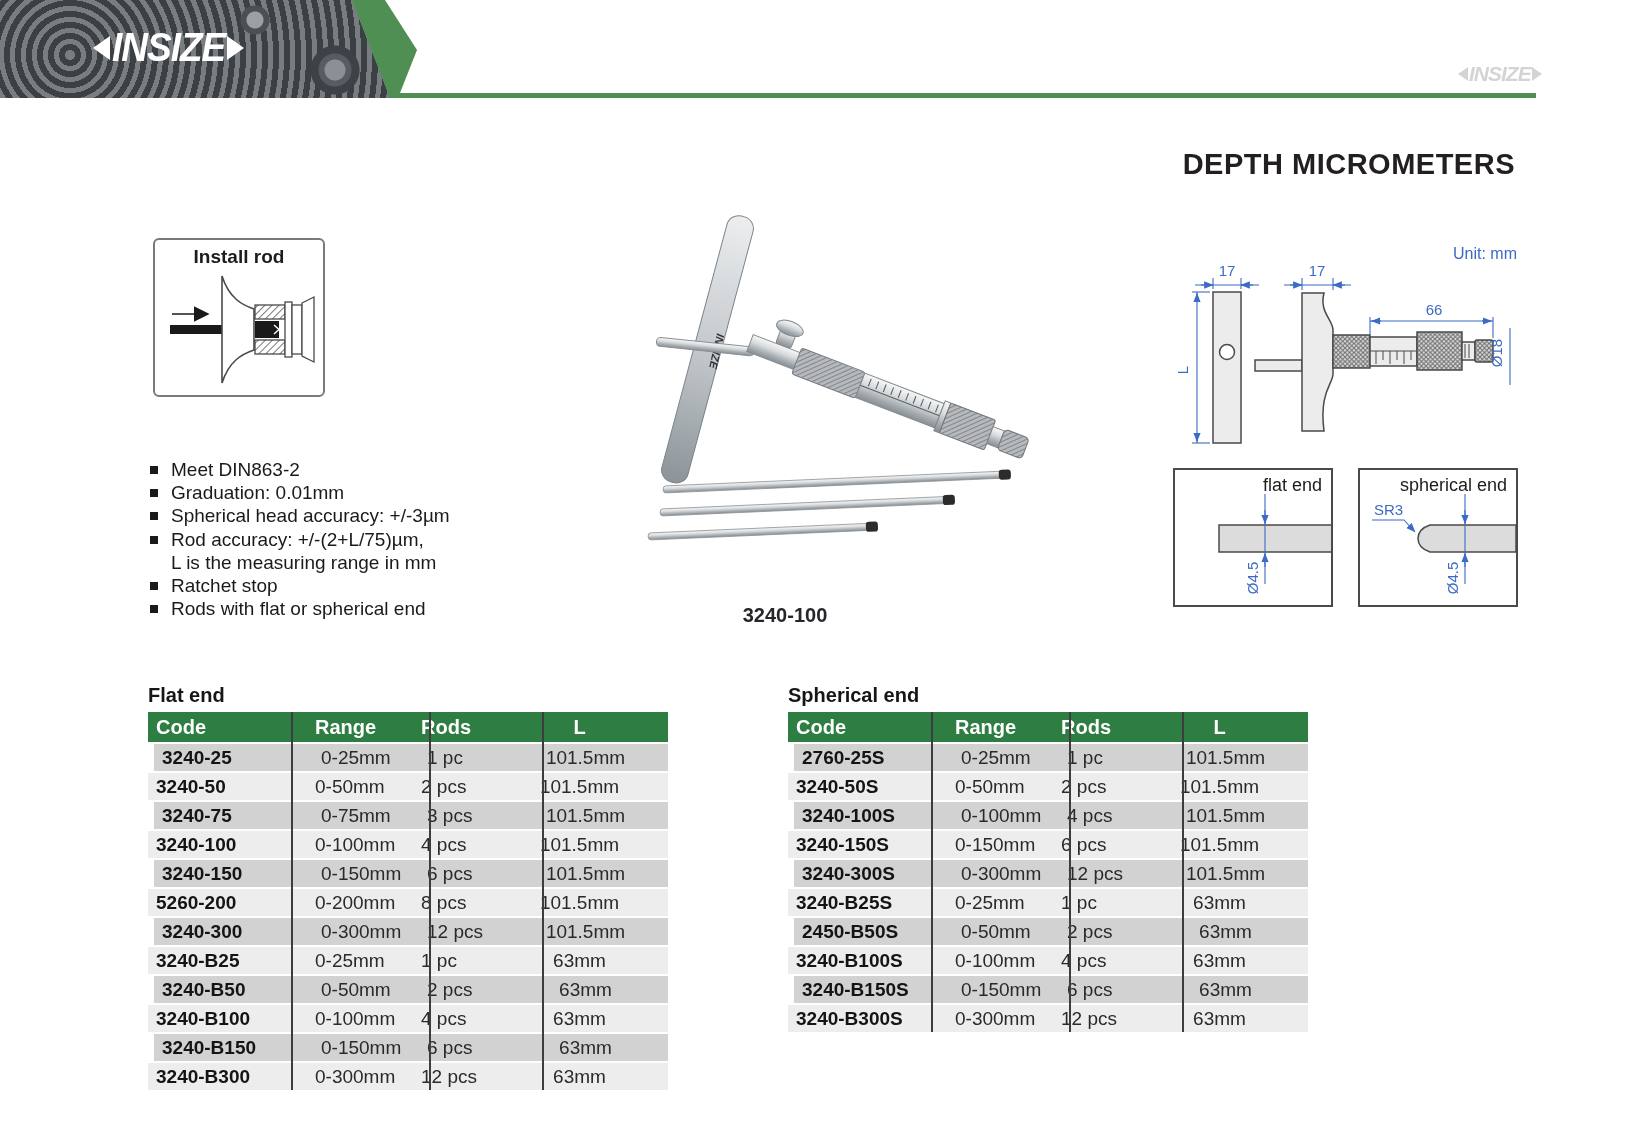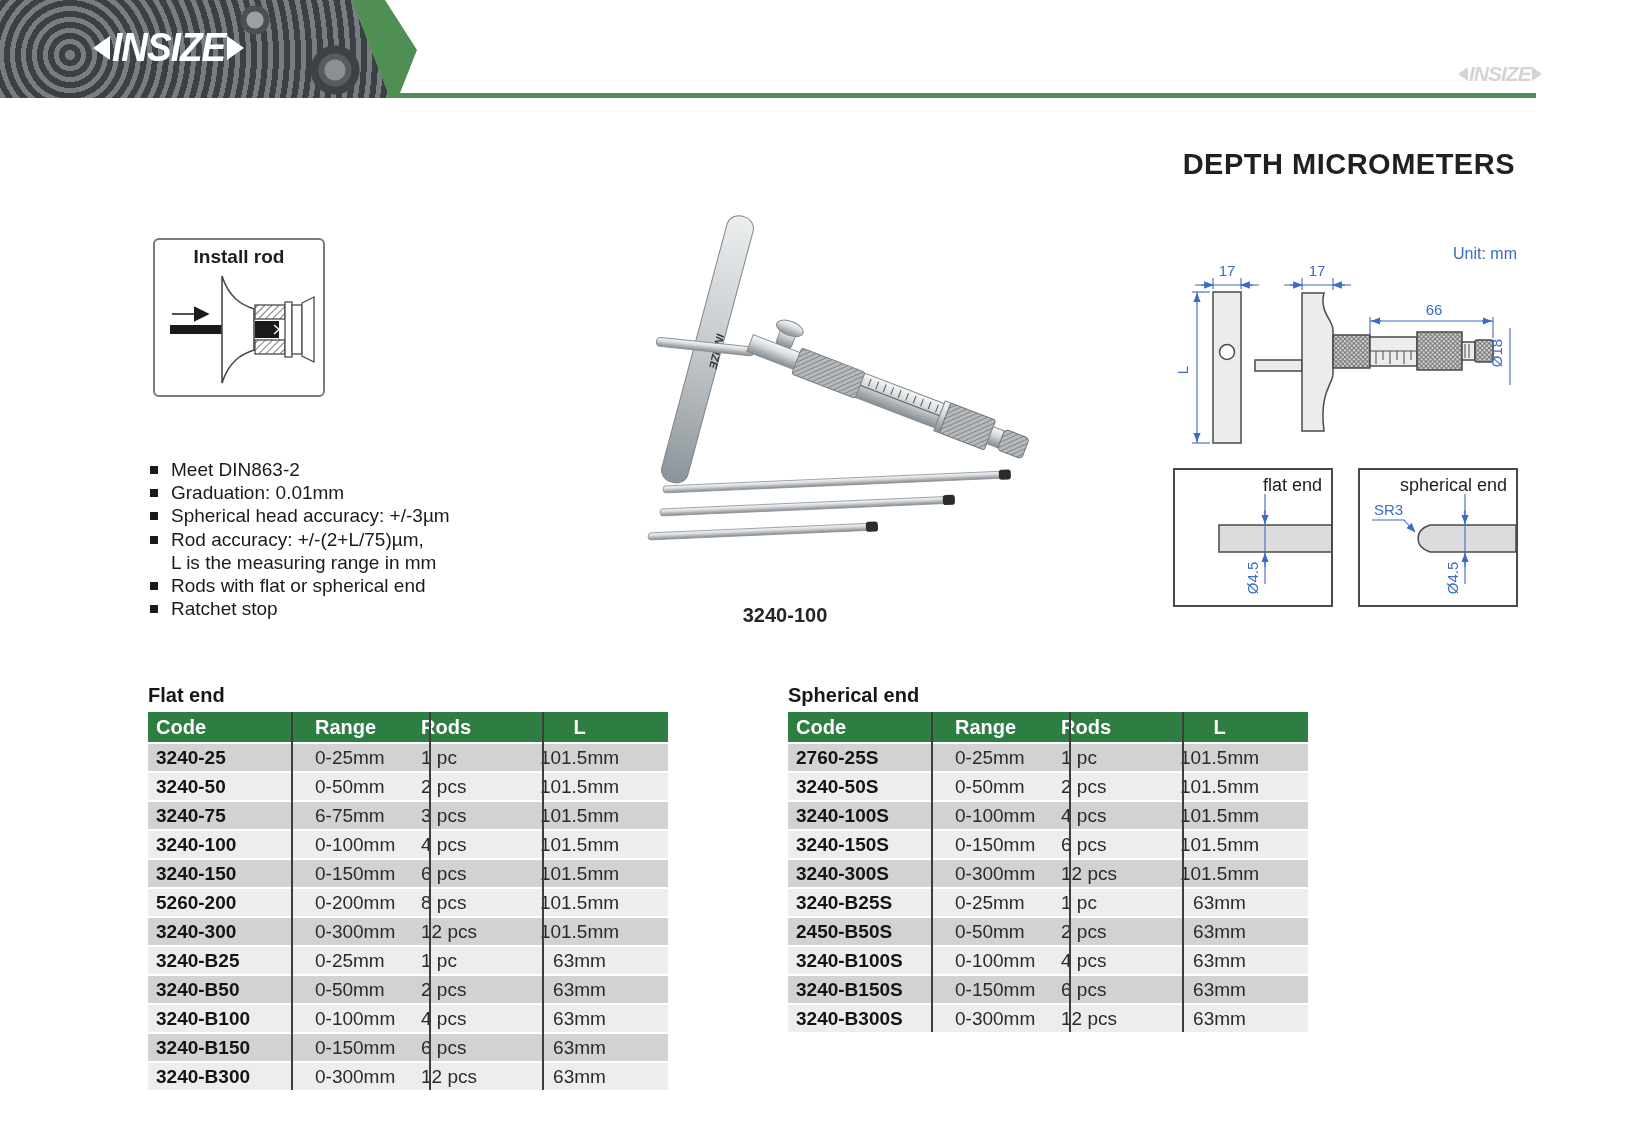--- a/index.html
+++ b/index.html
@@ -64,21 +64,21 @@
   .end-label { position:absolute; top:5px; right:9px; font-size:18px; color:#1c1c1c; }
 
   
   .tbl { position:absolute; top:684px; width:520px; }
   .tbl.flat { left:148px; }
   .tbl.sph  { left:788px; }
   .tbl-title { font-size:20px; font-weight:bold; color:#161616; height:28px; }
   .rows-wrap { position:relative; width:520px; }
   .thead { display:flex; height:30px; background:#2e7d42; color:#fff; font-weight:bold; font-size:20px; align-items:center; }
   .trow { display:flex; height:27px; margin-top:2px; align-items:center; font-size:19px; color:#2a2a2a; }
-  .trow.odd  { background:#d2d2d2; }
+  .trow.odd  { background:#d2d2d2;margin-left:6px; }
   .trow.even { background:#ededed; }
   .cell { overflow:hidden; white-space:nowrap; }
   .cell.c0 { width:144px; padding-left:8px; }
   .cell.c1 { width:112px; padding-left:23px; }
   .cell.c2 { width:113px; padding-left:17px; }
   .cell.c3 { width:125px; text-align:center; }
   .trow .cell.c0 { font-weight:bold; color:#141414; }
   .vline { position:absolute; top:0; bottom:0; width:2px; background:#3d3d3d; }
   .vline.v1 { left:143px; } .vline.v2 { left:281px; } .vline.v3 { left:394px; }
 </style>
@@ -133,22 +133,22 @@
       <path d="M146,31 L158,25 L158,90 L146,84 Z" fill="#fff" stroke="#4a4a4a" stroke-width="1.3"></path>
     </svg>
   </div>
 
   <ul class="features">
       <li><span class="sq"></span><span class="ftxt">Meet DIN863-2</span></li>
       <li><span class="sq"></span><span class="ftxt">Graduation: 0.01mm</span></li>
       <li><span class="sq"></span><span class="ftxt">Spherical head accuracy: +/-3µm</span></li>
       <li><span class="sq"></span><span class="ftxt">Rod accuracy: +/-(2+L/75)µm,
 L is the measuring range in mm</span></li>
+      <li><span class="sq"></span><span class="ftxt">Ratchet stop</span></li>
       <li><span class="sq"></span><span class="ftxt">Rods with flat or spherical end</span></li>
-      <li><span class="sq"></span><span class="ftxt">Ratchet stop</span></li>
     </ul>
 
   <svg class="product-svg" width="470" height="405" viewBox="0 0 470 405">
     <defs>
       <linearGradient id="silvV" x1="0" y1="0" x2="0" y2="1">
         <stop offset="0" stop-color="#f7f8f8"></stop>
           <stop offset=".4" stop-color="#d8dbdd"></stop>
         <stop offset=".72" stop-color="#a8aeb2"></stop>
           <stop offset="1" stop-color="#878f94"></stop>
       </linearGradient>
@@ -333,21 +333,21 @@
             <div class="cell c3">101.5mm</div>
           </div>
           <div class="trow even">
             <div class="cell c0">3240-50</div>
             <div class="cell c1">0-50mm</div>
             <div class="cell c2">2 pcs</div>
             <div class="cell c3">101.5mm</div>
           </div>
           <div class="trow odd">
             <div class="cell c0">3240-75</div>
-            <div class="cell c1">6-75mm</div>
+            <div class="cell c1">0-75mm</div>
             <div class="cell c2">3 pcs</div>
             <div class="cell c3">101.5mm</div>
           </div>
           <div class="trow even">
             <div class="cell c0">3240-100</div>
             <div class="cell c1">0-100mm</div>
             <div class="cell c2">4 pcs</div>
             <div class="cell c3">101.5mm</div>
           </div>
           <div class="trow odd">

